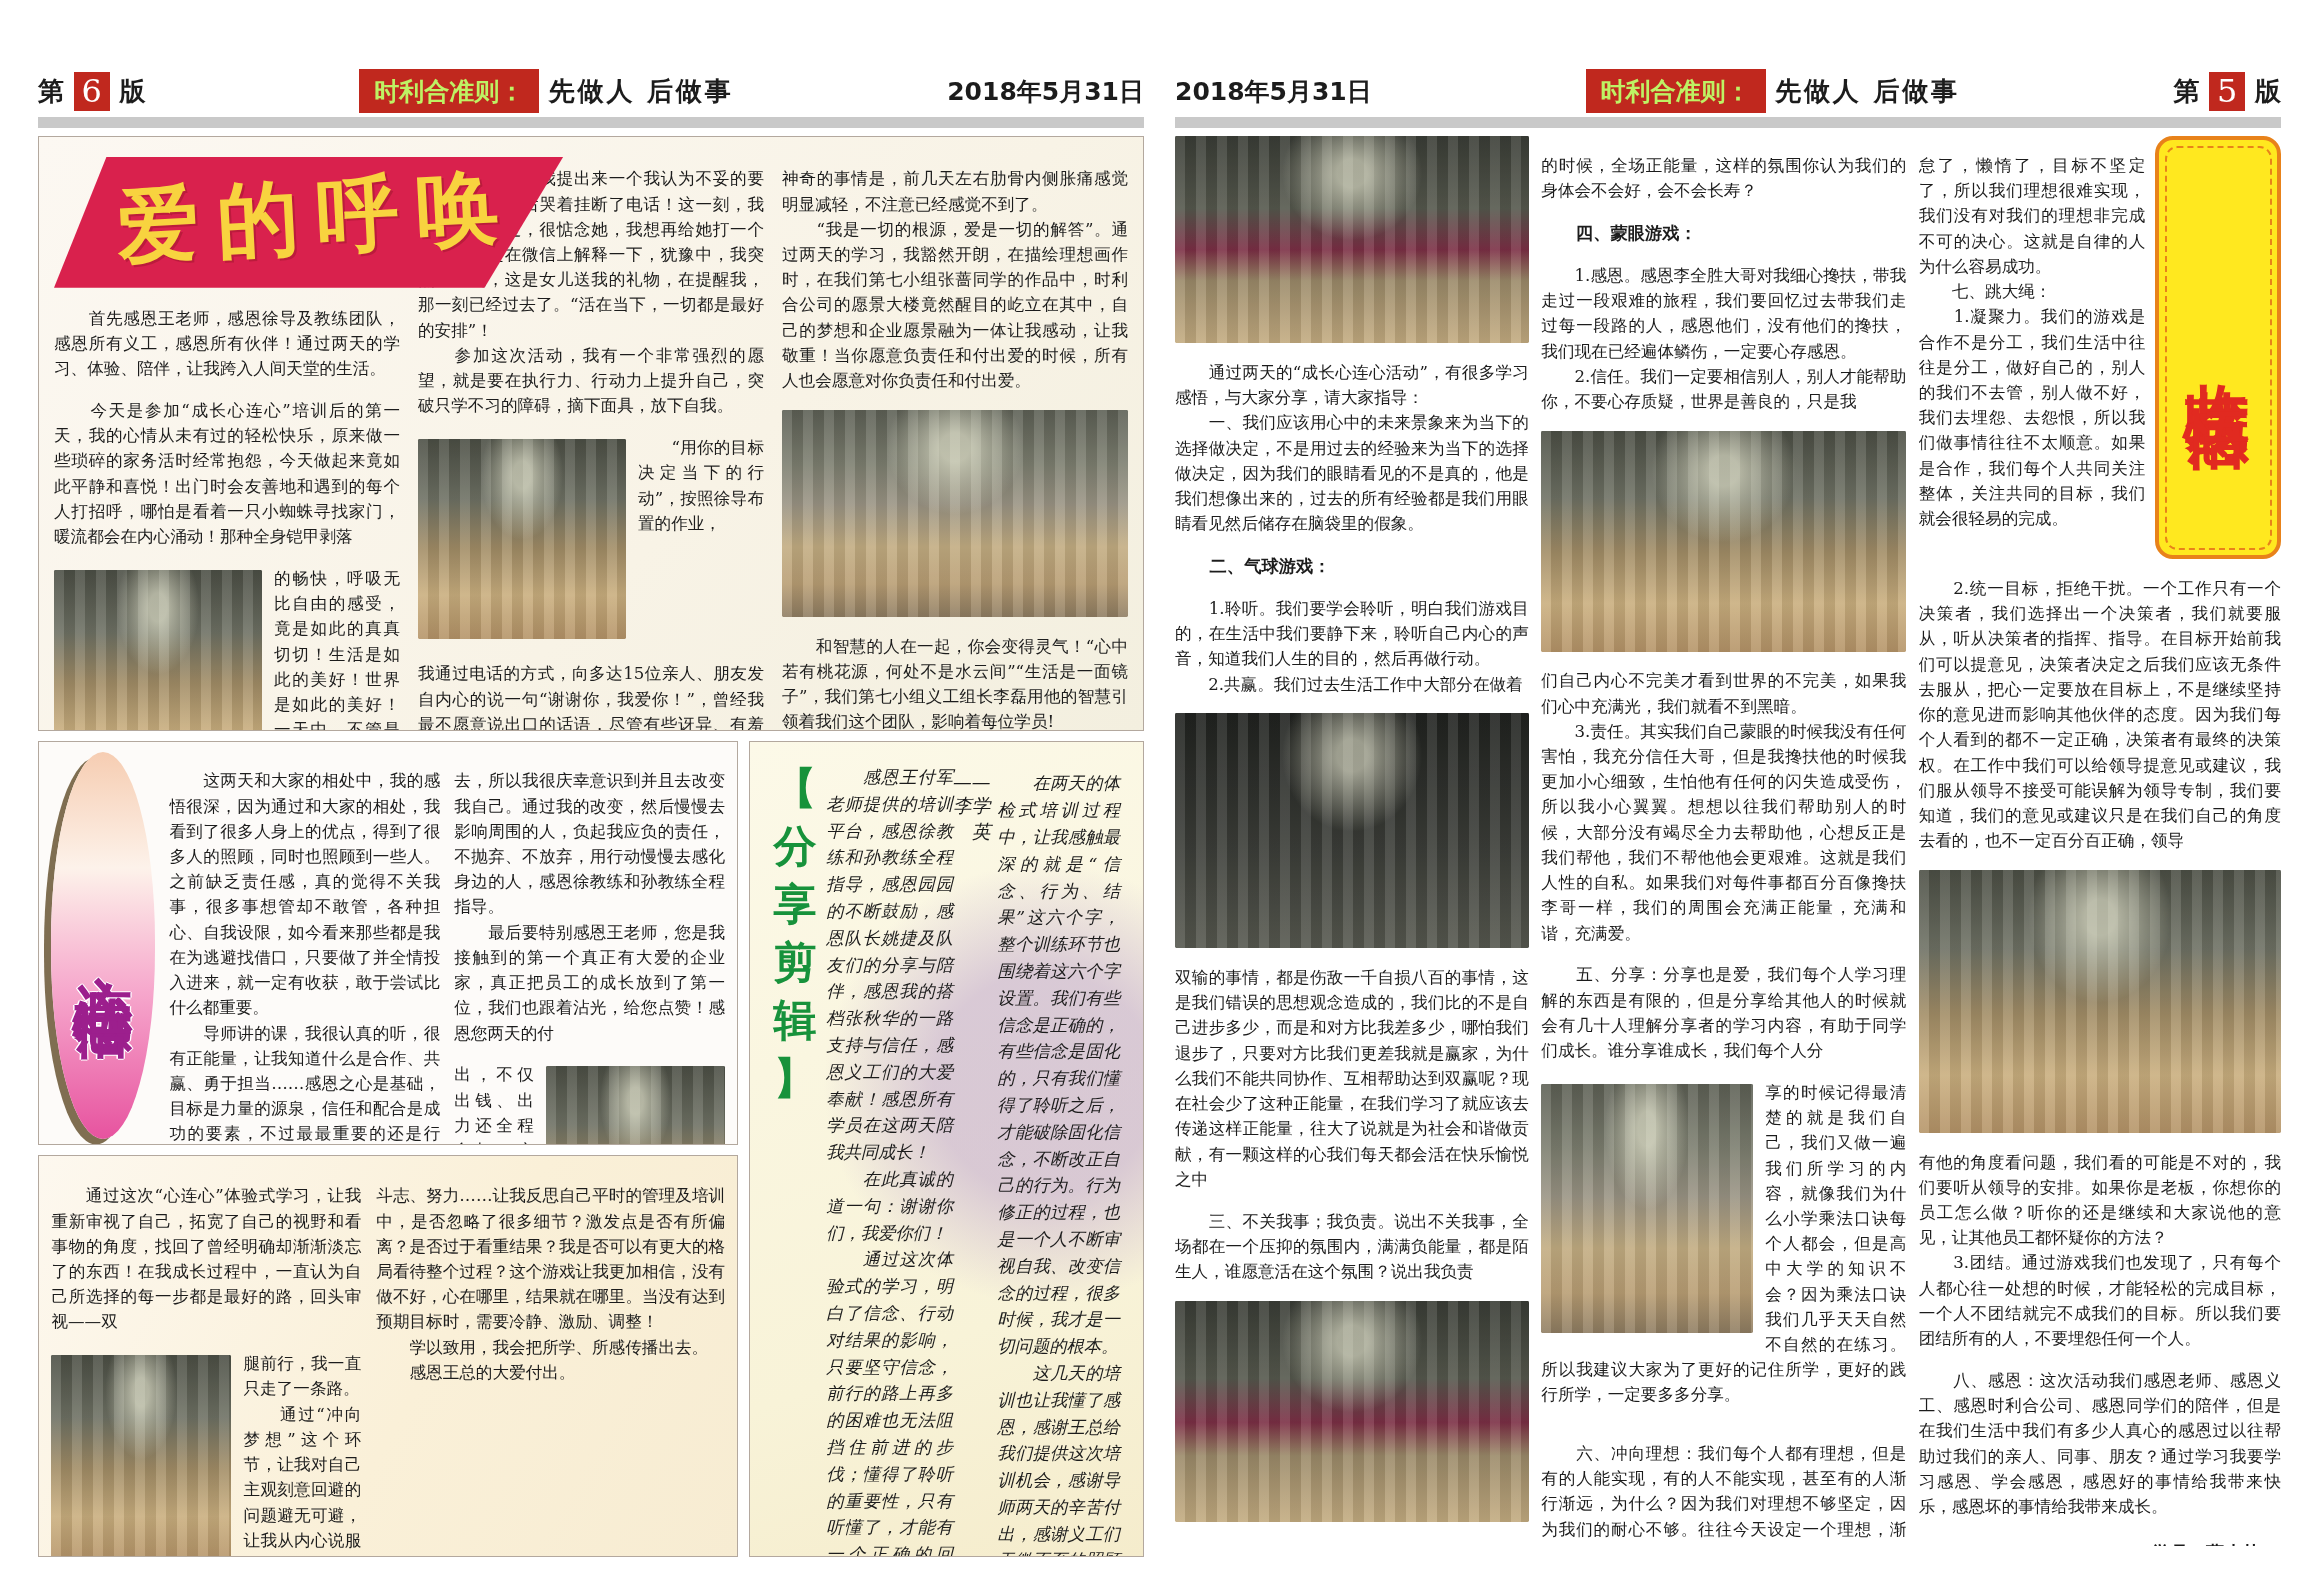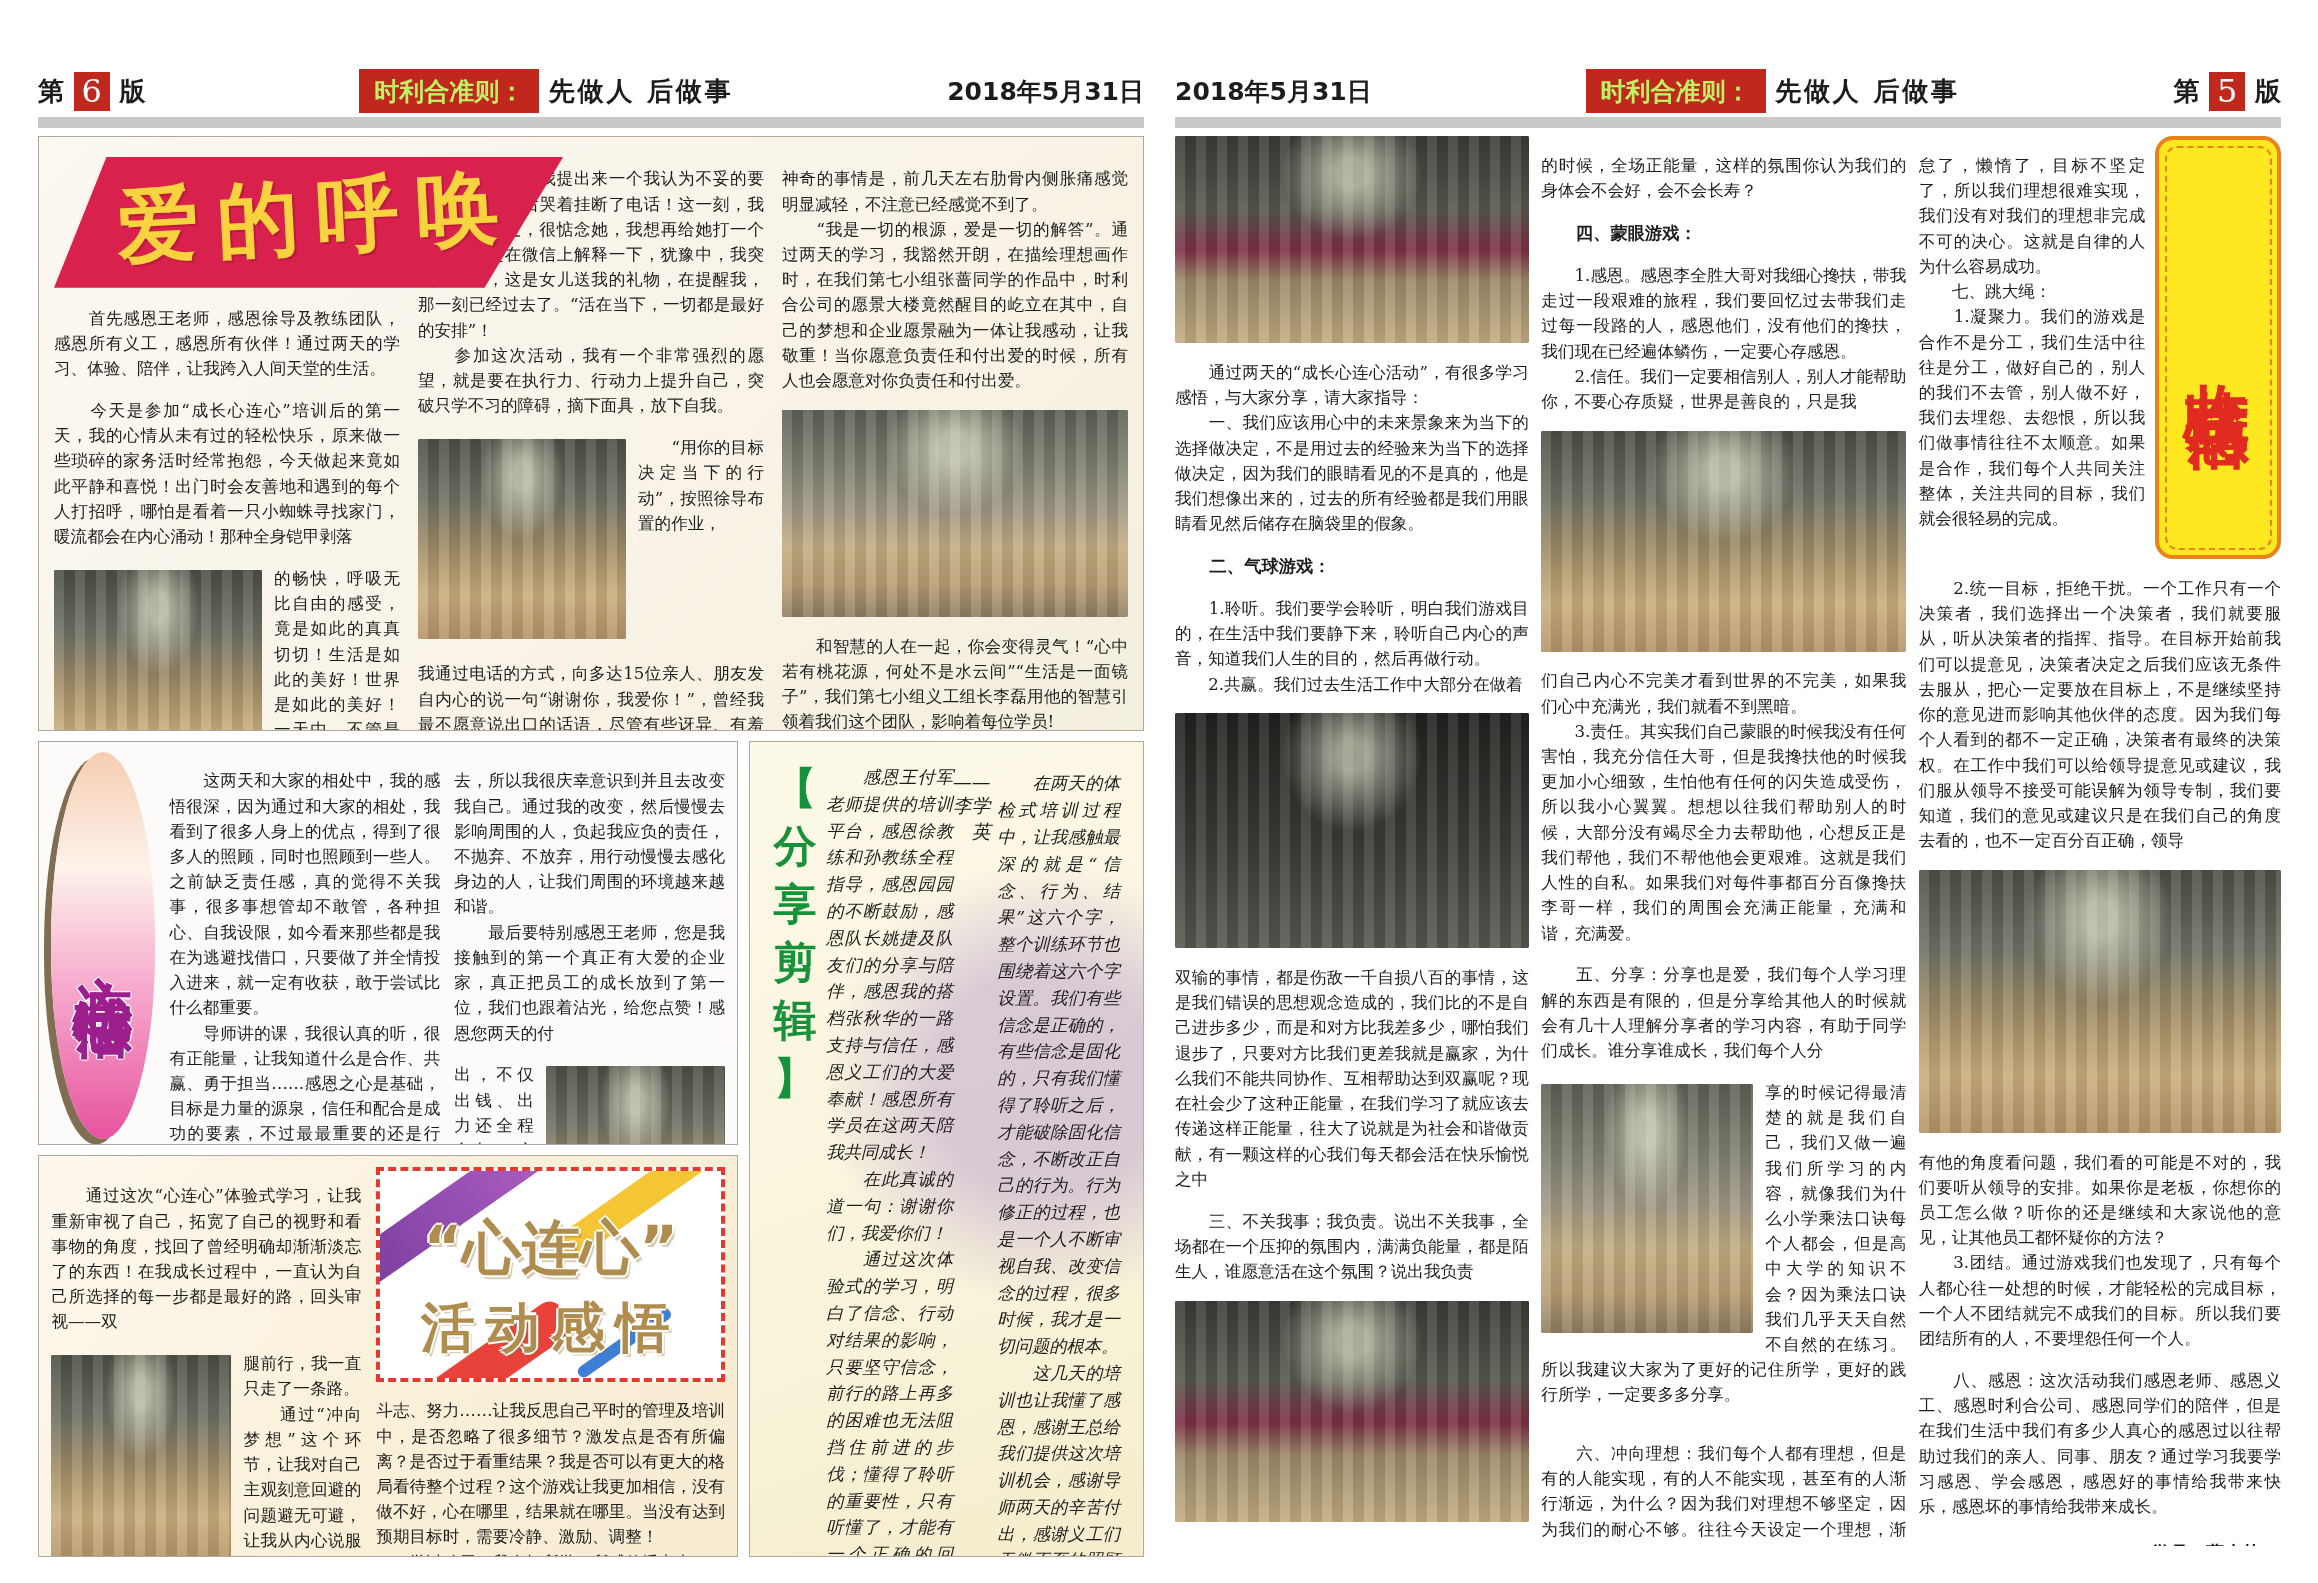--- a/index.html
+++ b/index.html
@@ -123,49 +123,41 @@
 
       <div class="art" id="art-heart">
         <div class="oval-title">
           <span>心连心感悟</span>
         </div>
         <div class="col">
           <p class="txt">　　这两天和大家的相处中，我的感悟很深，因为通过和大家的相处，我看到了很多人身上的优点，得到了很多人的照顾，同时也照顾到一些人。之前缺乏责任感，真的觉得不关我事，很多事想管却不敢管，各种担心、自我设限，如今看来那些都是我在为逃避找借口，只要做了并全情投入进来，就一定有收获，敢于尝试比什么都重要。
 　　导师讲的课，我很认真的听，很有正能量，让我知道什么是合作、共赢、勇于担当……感恩之心是基础，目标是力量的源泉，信任和配合是成功的要素，不过最最重要的还是行动，想解决问题，行动才是硬道理。我之前最喜欢胡思乱想，完全活在自己的世界里，缺乏行动力，经常在大脑中憧憬，回到现实中来，各种不理解、不认同，一直在想办法逃离，可又逃不出</p>
         </div>
         <div class="col">
-          <p class="txt">去，所以我很庆幸意识到并且去改变我自己。通过我的改变，然后慢慢去影响周围的人，负起我应负的责任，不抛弃、不放弃，用行动慢慢去感化身边的人，让我们周围的环境越来越和谐。
+          <p class="txt">去，所以我很庆幸意识到并且去改变我自己。通过我的改变，然后慢慢去影响周围的人，负起我应负的责任，不抛弃、不放弃，用行动慢慢去感化身边的人，感恩徐教练和孙教练全程指导。
 　　最后要特别感恩王老师，您是我接触到的第一个真正有大爱的企业家，真正把员工的成长放到了第一位，我们也跟着沾光，给您点赞！感恩您两天的付</p>
           <div class="flrow">
             <div class="photo warm fr" style="width:66%;height:194px;"></div>
             <p class="txt">出，不仅出钱、出力还全程参与，亲自见证我们的成长，而且场地、就餐等都布置、安排的很满意，让我们特别开心，感恩您的付出！</p>
           </div>
 
         </div>
       </div>
 
       <div class="art" id="art-activity">
         <div class="colL">
           <p class="txt">　　通过这次“心连心”体验式学习，让我重新审视了自己，拓宽了自己的视野和看事物的角度，找回了曾经明确却渐渐淡忘了的东西！在我成长过程中，一直认为自己所选择的每一步都是最好的路，回头审视——双</p>
           <div class="flrow">
             <div class="photo warm fl" style="width:58%;height:207px;"></div>
             <p class="txt">腿前行，我一直只走了一条路。
 　　通过“冲向梦想”这个环节，让我对自己主观刻意回避的问题避无可避，让我从内心说服了自己，降低标准也是一种智慧。</p>
           </div>
 
         </div>
         <div class="colR">
-          <div class="act-title">
-            <div class="stripe s1"></div>
-            <div class="stripe s2"></div>
-            <div class="stripe s3"></div>
-            <div class="stripe s4"></div>
-            <span class="t1">“心连心”</span>
-            <span class="t2">活动感悟</span>
-          </div>
           <p class="txt">斗志、努力……让我反思自己平时的管理及培训中，是否忽略了很多细节？激发点是否有所偏离？是否过于看重结果？我是否可以有更大的格局看待整个过程？这个游戏让我更加相信，没有做不好，心在哪里，结果就在哪里。当没有达到预期目标时，需要冷静、激励、调整！
 　　学以致用，我会把所学、所感传播出去。
 　　感恩王总的大爱付出。</p>
 
         </div>
       </div>
     </div>
 
     <div class="art" id="art-share">
       <div class="gbar"></div>

